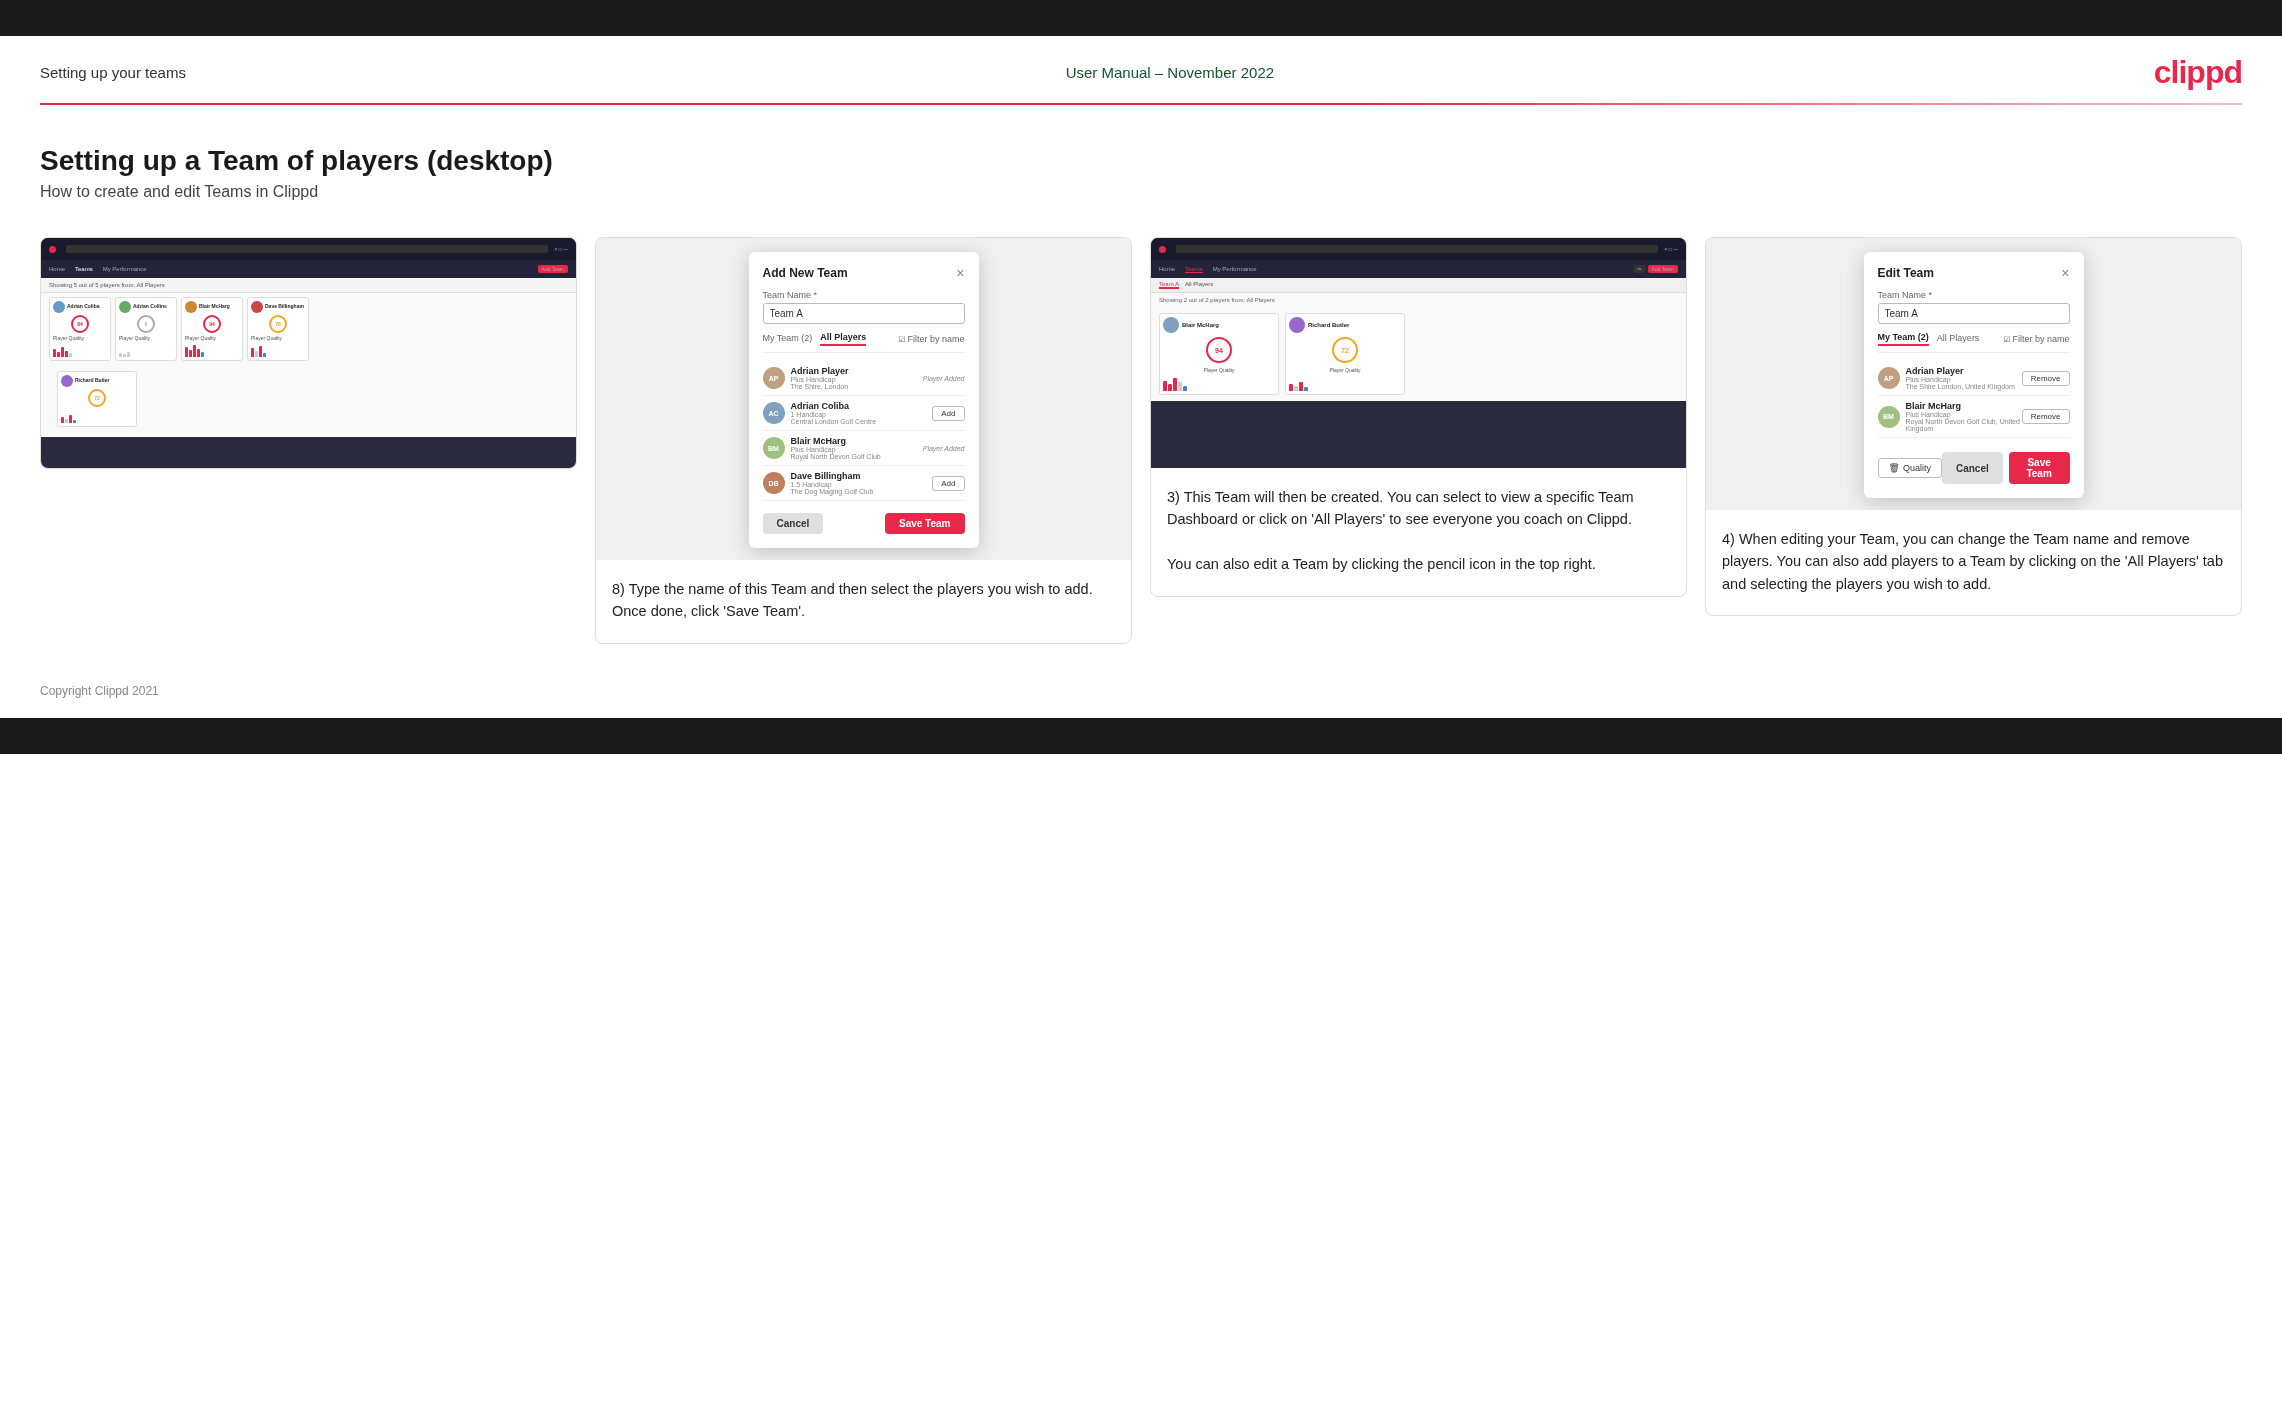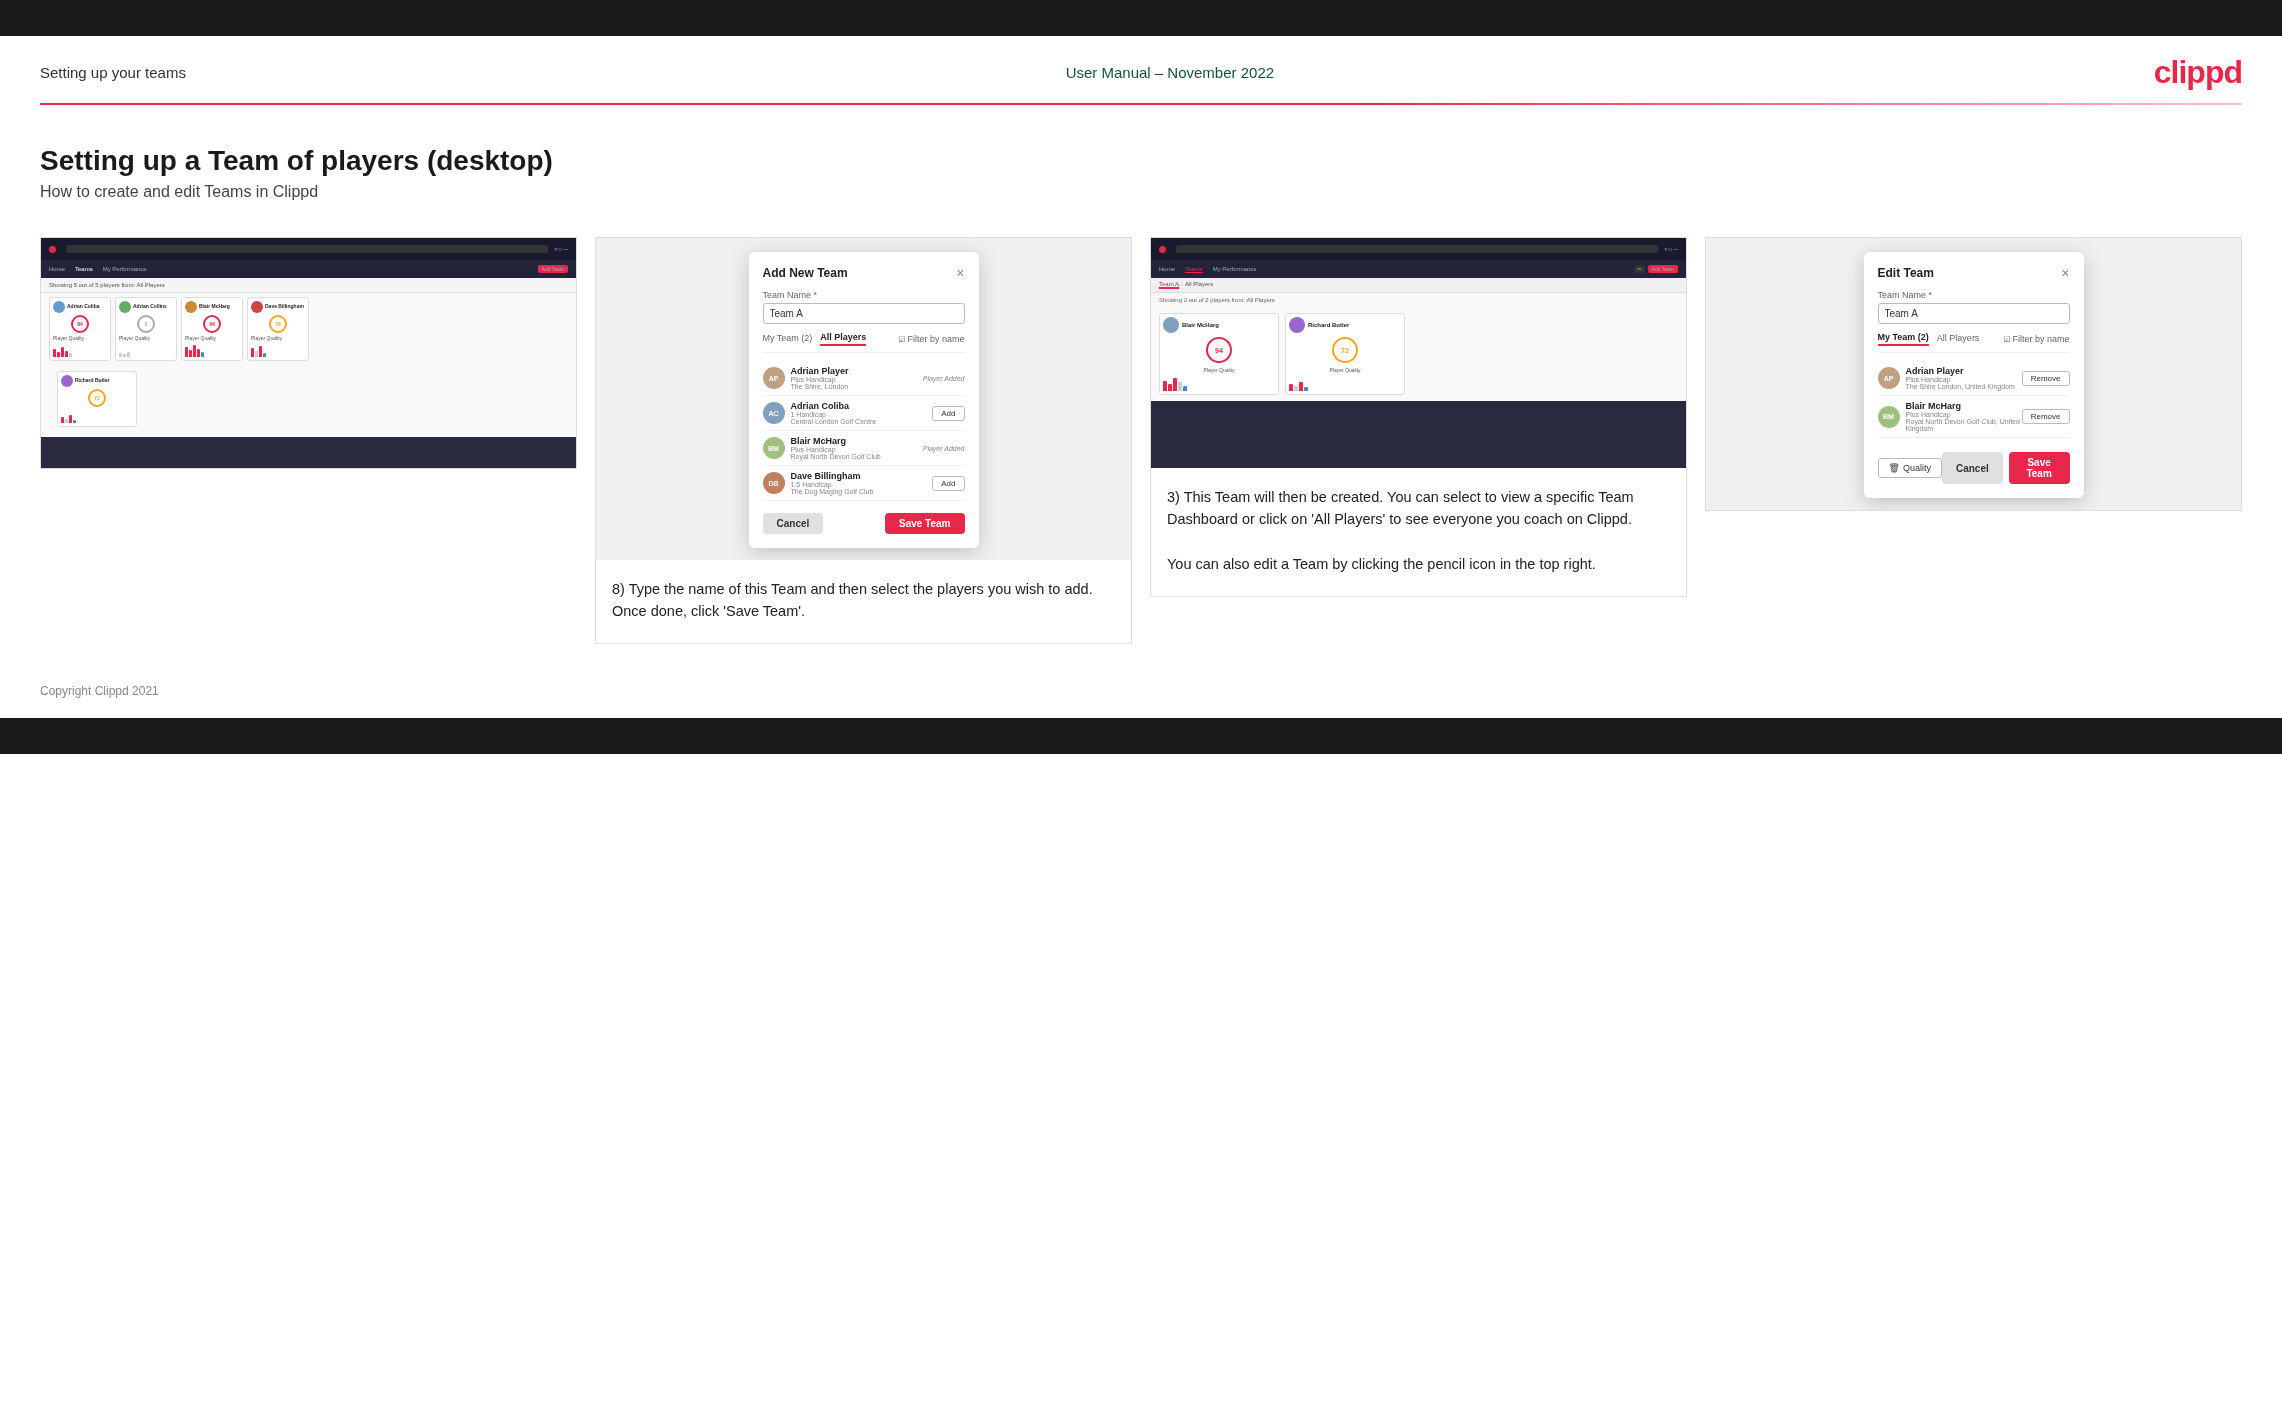--- a/index.html
+++ b/index.html
@@ -62,21 +62,21 @@
 
     
     .cards-row {
       display: flex;
       gap: 18px;
       align-items: flex-start;
     }
     .card {
       background: #fff;
       border: 1px solid #ddd;
-      border-radius: 0;
+      border-radius: 8px;
       flex: 1;
       padding: 0;
       overflow: hidden;
       display: flex;
       flex-direction: column;
     }
     .card-screenshot {
       background: #f0f0f0;
       min-height: 210px;
       position: relative;
@@ -763,20 +763,21 @@
               <span>🗑</span>
               <span>Quality</span>
             </button>
             <div style="display:flex;gap:6px;">
               <button class="btn-cancel">Cancel</button>
               <button class="btn-save">Save Team</button>
             </div>
           </div>
         </div>
       </div>
+      <div class="card-text">4) When editing your Team, you can change the Team name and remove players. You can also add players to a Team by clicking on the 'All Players' tab and selecting the players you wish to add.</div>
     </div>
 
   </div>
 </div>
 
 <div class="footer">
   <span>Copyright Clippd 2021</span>
 </div>
 
 <div class="bottom-bar"></div>

